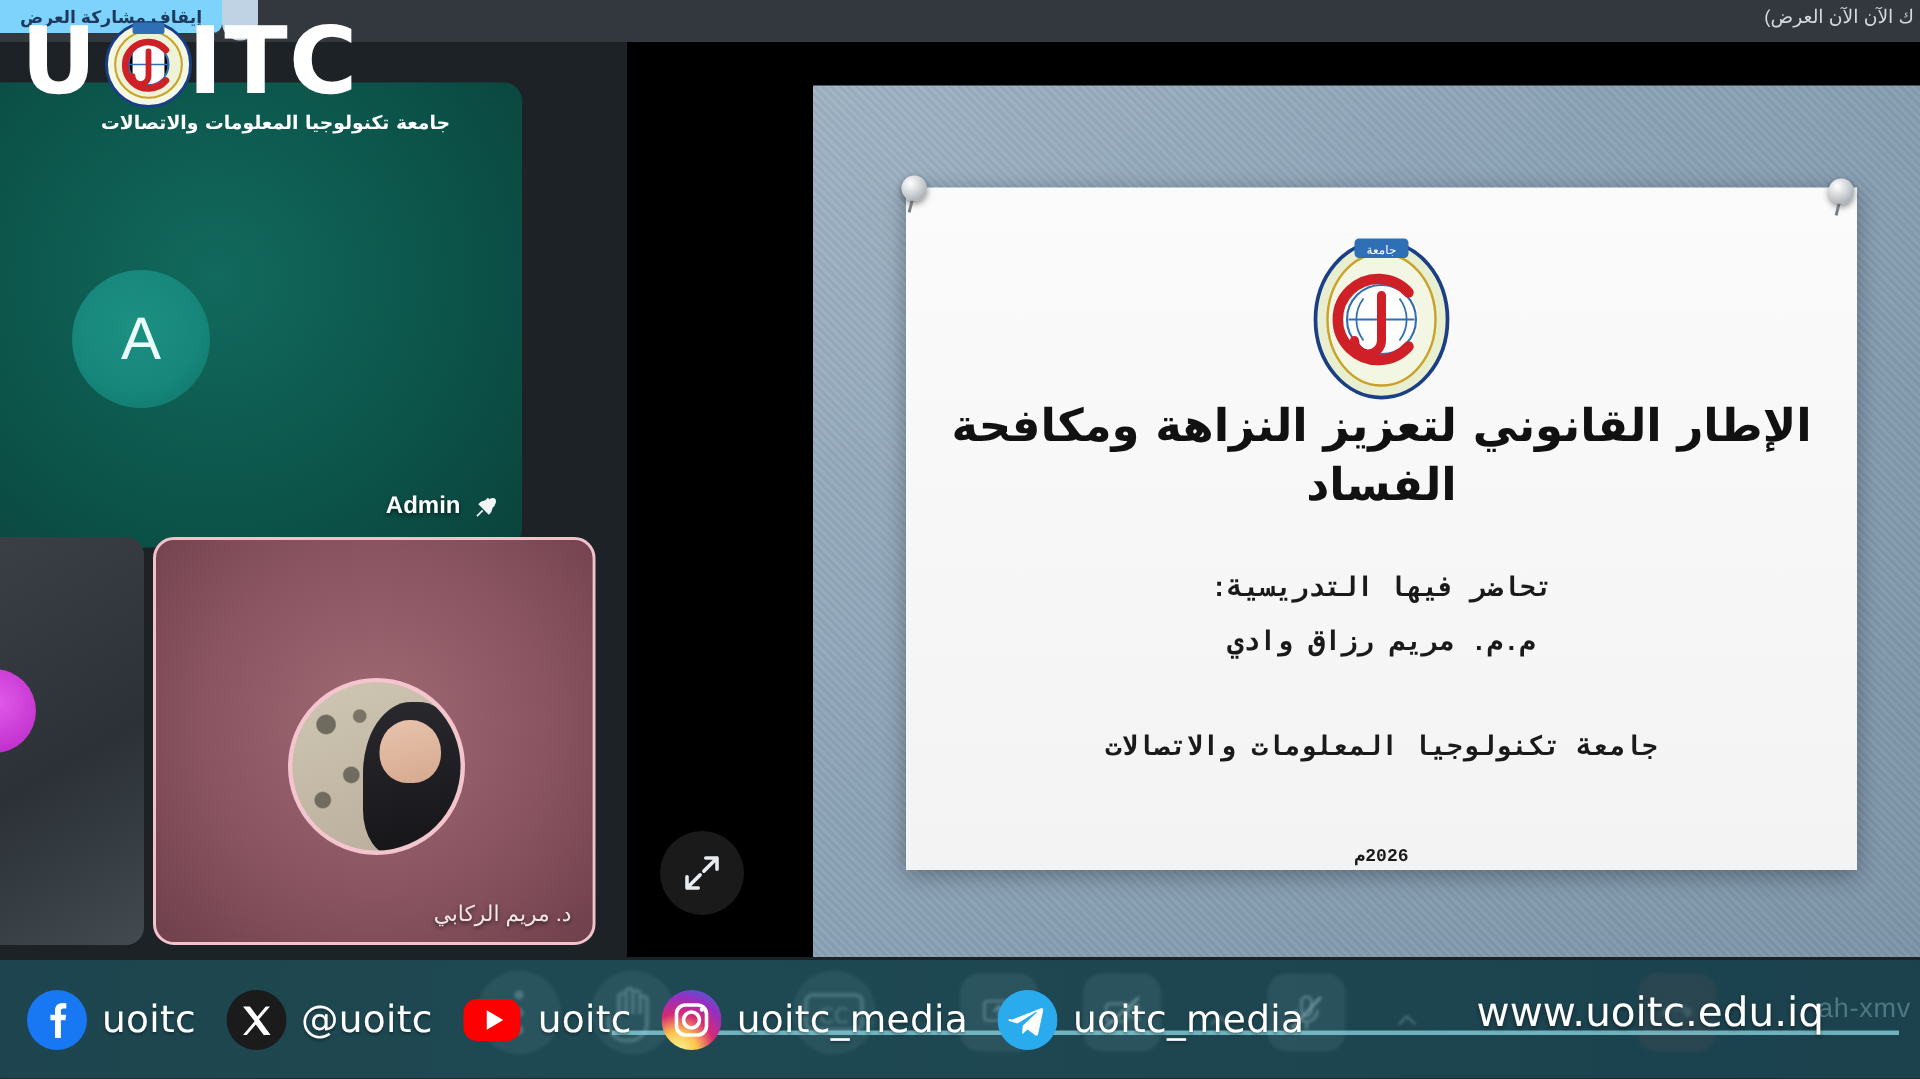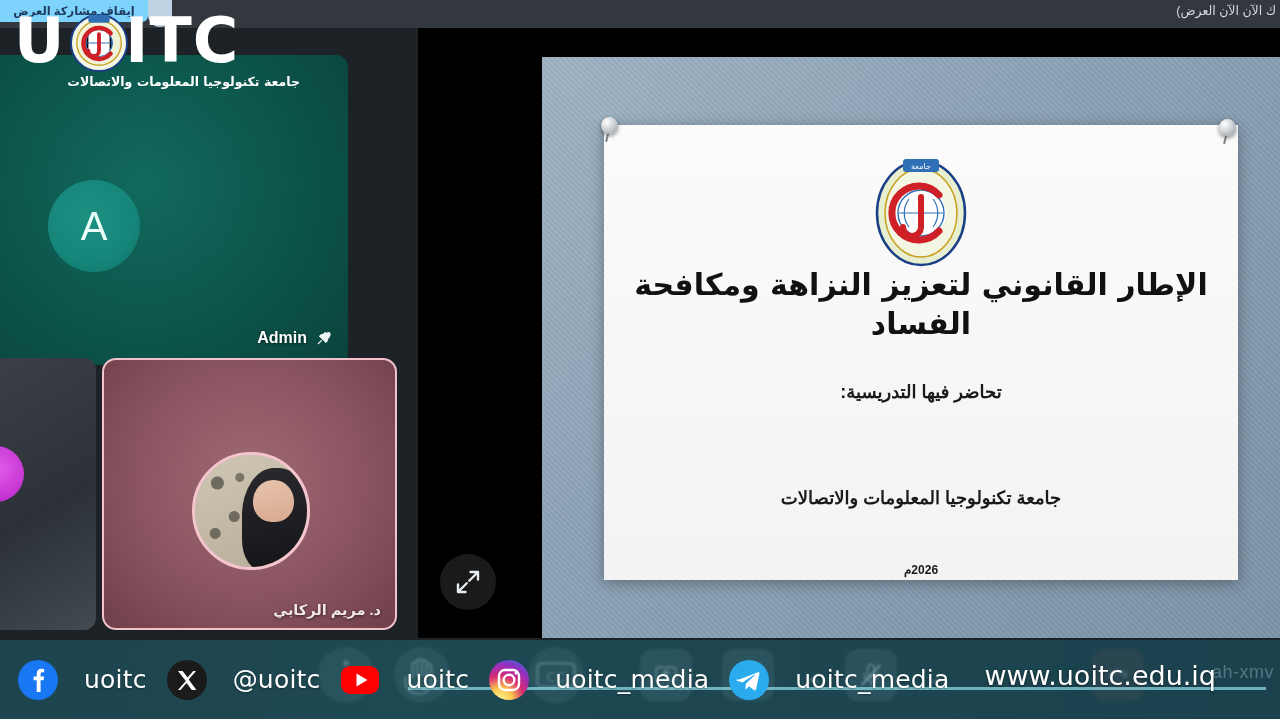--- a/index.html
+++ b/index.html
@@ -96,21 +96,21 @@
     position: absolute; left: 42%; top: 12%; width: 62%; height: 92%;
     border-radius: 46% 46% 30% 30%;
     background: linear-gradient(170deg, #2a2a2e 0%, #1d1d21 60%, #141417 100%);
   }
   .photo-face {
     position: absolute; left: 52%; top: 22%; width: 36%; height: 38%;
     border-radius: 50% 50% 46% 46%;
     background: linear-gradient(165deg, #e8c3ad 0%, #d6a98f 100%);
   }
   .tile-photo .tile-label {
-    right: 14px; bottom: 10px; font-size: 14.5px; font-weight: 700;
+    right: 14px; bottom: 10px; font-size: 14.5px; font-weight: 400;
     direction: rtl; color: #f3e6e9;
   }
 
   
   .share-stage {
     position: absolute; left: 418px; top: 28px; width: 862px; height: 610px;
     background: #000; z-index: 5; padding-left: 36px;
   }
   .slide-outer {
     position: absolute; left: 124px; top: 29px; width: 738px; height: 581px;
@@ -147,21 +147,21 @@
     width: 120px; height: 120px;
   }
   .slide-title {
     position: absolute; left: 24px; right: 24px; top: 140px;
     text-align: center; direction: rtl;
     font-size: 30px; font-weight: 700; color: #111; line-height: 1.30;
     font-family: "DejaVu Sans", "Liberation Sans", sans-serif;
   }
   .slide-sub {
     position: absolute; left: 24px; right: 24px; text-align: center; direction: rtl;
-    color: #1a1a1a; font-family: Liberation Sans, sans-serif;
+    color: #1a1a1a; font-family: Liberation Mono, monospace;
   }
   .sub1 { top: 256px; font-size: 18px; font-weight: 700; }
   .sub2 { top: 292px; font-size: 18px; font-weight: 700; }
   .sub3 { top: 362px; font-size: 18px; font-weight: 700; }
   .sub4 { top: 438px; font-size: 12px; font-weight: 700; }
 
   .expand-btn {
     position: absolute; left: 22px; bottom: 28px; width: 56px; height: 56px;
     border-radius: 50%; background: rgba(255,255,255,.10);
     display: flex; align-items: center; justify-content: center;
@@ -220,21 +220,21 @@
     z-index: 30;
     display: flex; align-items: center;
     padding: 0 18px; gap: 0;
     backdrop-filter: blur(1px);
   }
   .banner-line {
     position: absolute; left: 408px; right: 14px; top: 47px; height: 3px;
     background: rgba(140,215,225,.75);
   }
   .social {
-    display: flex; align-items: center; gap: 26px; margin-right: 20px;
+    display: flex; align-items: center; gap: 10px; margin-right: 20px;
     position: relative; z-index: 2;
   }
   .social .ico { width: 40px; height: 40px; flex: 0 0 40px; }
   .social .hd {
     color: #ffffff; font-size: 25px; font-weight: 400; letter-spacing: .2px;
     font-family: "DejaVu Sans", "Liberation Sans", sans-serif;
     text-shadow: 0 1px 2px rgba(0,0,0,.35);
   }
   .website {
     position: absolute; right: 64px; top: 20px;
@@ -318,20 +318,21 @@
           <path d="M72 48a23 23 0 0 1 0 28" stroke="#2f6fb5" stroke-width="1.2" fill="none"></path>
           <path d="M38 62h44" stroke="#2f6fb5" stroke-width="1.2"></path>
           <path d="M78 44a27 27 0 1 0 0 36" stroke="#cf2027" stroke-width="7" fill="none" stroke-linecap="round"></path>
           <path d="M60 46v30a9 9 0 0 1-18 0" stroke="#cf2027" stroke-width="6" fill="none" stroke-linecap="round"></path>
           <rect x="42" y="8" width="36" height="13" rx="3" fill="#2f6fb5"></rect>
           <text x="60" y="18" font-size="8" fill="#ffffff" text-anchor="middle" font-family="DejaVu Sans, sans-serif">جامعة</text>
         </svg>
 
         <div class="slide-title">الإطار القانوني لتعزيز النزاهة ومكافحة الفساد</div>
         <div class="slide-sub sub1">تحاضر فيها التدريسية:</div>
+        <div class="slide-sub sub2">م.م. مريم رزاق وادي</div>
         <div class="slide-sub sub3">جامعة تكنولوجيا المعلومات والاتصالات</div>
         <div class="slide-sub sub4">2026م</div>
       </div>
     </div>
 
     <div class="expand-btn">
       <svg width="30" height="30" viewBox="0 0 24 24">
         <path d="M14 4h6v6M20 4l-7 7M10 20H4v-6M4 20l7-7" stroke="#e6ecef" stroke-width="1.9" fill="none" stroke-linecap="round" stroke-linejoin="round"></path>
       </svg>
     </div>

